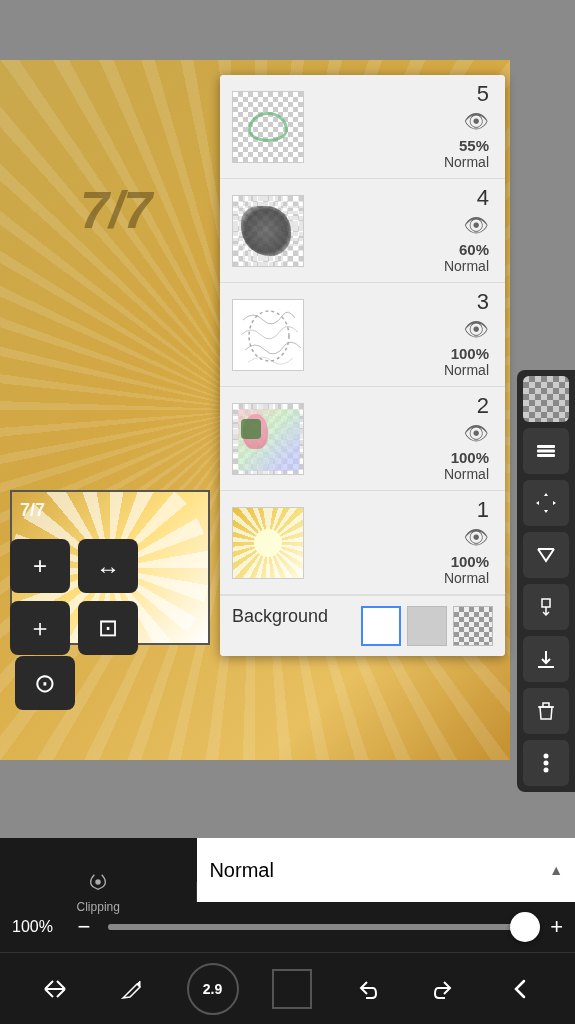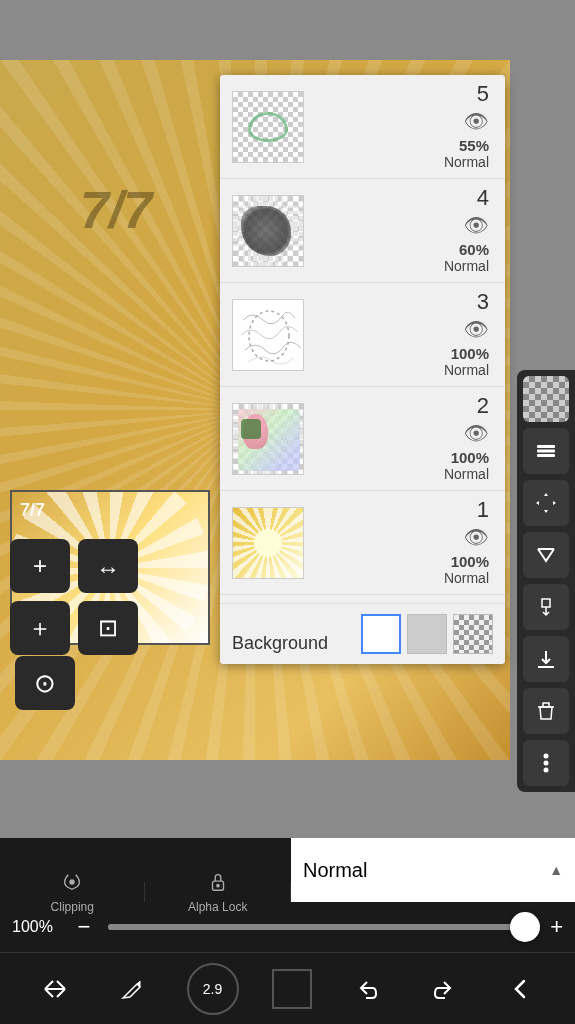--- a/index.html
+++ b/index.html
@@ -211,25 +211,24 @@
       font-weight: 700;
     }
     .layer-blend {
       font-size: 14px;
       color: #444;
     }
 
     
     .background-row {
       display: flex;
-      align-items: flex-end;
+      align-items: flex-start;
       padding: 10px 12px;
       background: #f0f0f0;
       border-top: 1px solid #ddd;
-      margin-top: 8px;
     }
     .background-label {
       font-size: 18px;
       color: #333;
       flex: 1;
     }
     .bg-swatch {
       width: 40px;
       height: 40px;
       border: 2px solid #4488ff;
@@ -362,21 +361,21 @@
     .nav-brush-circle {
       width: 52px; height: 52px;
       background: #1a1a1a;
       border: 2px solid #555;
       border-radius: 50%;
       display: flex;
       align-items: center;
       justify-content: center;
       color: white;
       font-size: 14px;
-      font-weight: normal;
+      font-weight: bold;
     }
     .nav-color-swatch {
       width: 40px; height: 40px;
       background: #1a1a1a;
       border: 2px solid #555;
     }
 
     
     .layer-actions {
       position: absolute;
@@ -598,30 +597,20 @@
   <div class="mode-row">
     <div class="mode-btn">
       <span class="mode-icon">
         <svg width="22" height="22" viewBox="0 0 24 24" fill="#aaa">
           <path d="M8 4 Q4 8 4 12 Q4 16 8 18 L12 20 L16 18 Q20 16 20 12 Q20 8 16 4" stroke="#aaa" stroke-width="1.5" fill="none"></path>
           <circle cx="12" cy="12" r="3" fill="#aaa"></circle>
         </svg>
       </span>
       <span>Clipping</span>
     </div>
-    <div class="mode-btn">
-      <span class="mode-icon">
-        <svg width="22" height="22" viewBox="0 0 24 24" fill="#aaa">
-          <rect x="6" y="11" width="12" height="10" rx="2" stroke="#aaa" stroke-width="1.5" fill="none"></rect>
-          <path d="M9 11 L9 7 Q9 4 12 4 Q15 4 15 7 L15 11" stroke="#aaa" stroke-width="1.5" fill="none"></path>
-          <circle cx="12" cy="16" r="2" fill="#aaa"></circle>
-        </svg>
-      </span>
-      <span>Alpha Lock</span>
-    </div>
     <div class="mode-btn-normal">
       <span>Normal</span>
       <span class="mode-chevron">▲</span>
     </div>
   </div>
 
   <div class="opacity-row">
     <span class="opacity-pct">100%</span>
     <span class="opacity-minus">−</span>
     <div class="opacity-track">

